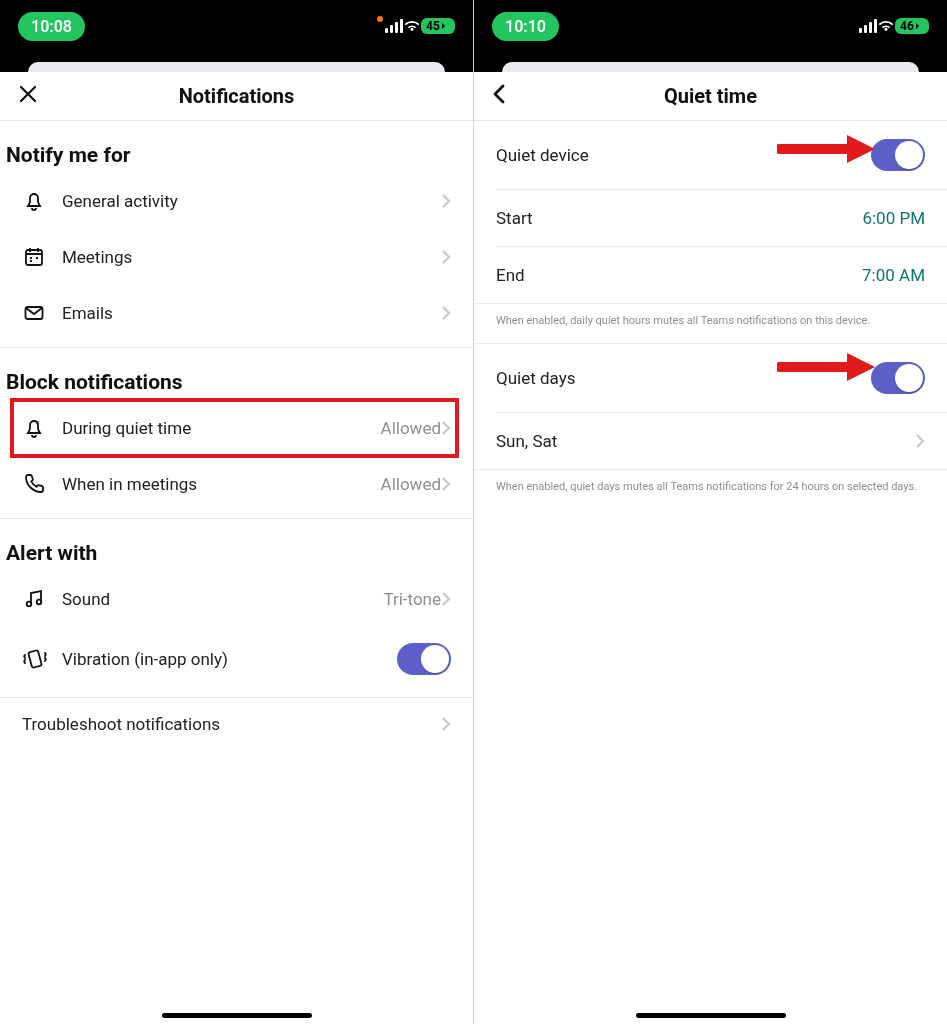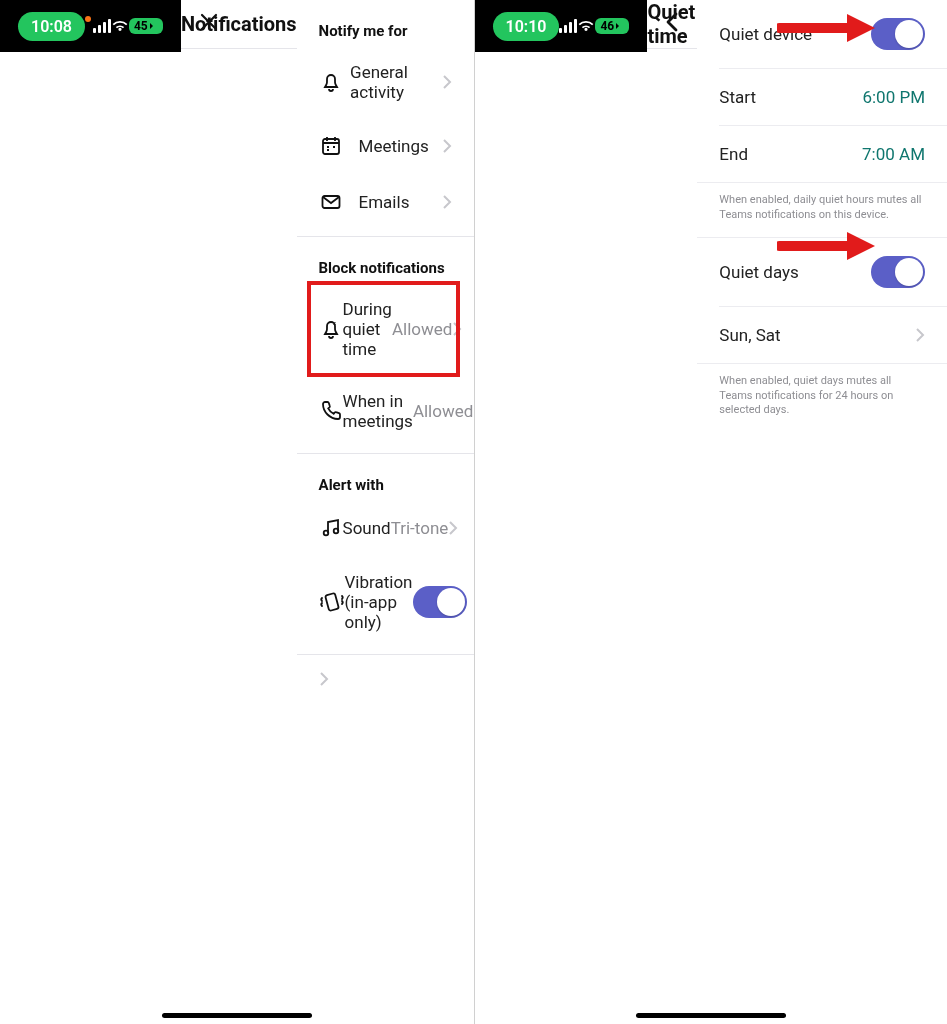--- a/index.html
+++ b/index.html
@@ -10,21 +10,21 @@
     width: 947px;
     height: 1024px;
     display: flex;
   }
   .phone {
     width: 473.5px;
     height: 1024px;
     position: relative;
     background: #fff;
     display: flex;
-    flex-direction: row;
+    flex-direction: column;
   }
   .divider-v {
     width: 1px;
     background: #d0d0d0;
     height: 1024px;
   }
   .status-bar {
     height: 52px;
     background: #000;
     display: flex;
@@ -79,22 +79,22 @@
     border-bottom:1px solid #e5e5ea;
   }
   .page-header .leading {
     position:absolute; left:16px; top:0; bottom:0; display:flex; align-items:center;
   }
   .page-title {
     font-size:20px; font-weight:700; color:#111;
   }
   .content { flex:1 1 auto; overflow:hidden; background:#fff; }
   .section-header {
-    font-size:15px; font-weight:700; color:#111;
-    padding: 22px 22px 6px;
+    font-size:21px; font-weight:700; color:#111;
+    padding: 22px 6px 6px;
   }
   .row {
     display:flex; align-items:center;
     padding: 16px 22px 16px 22px;
     font-size:17px; color:#222;
     position:relative;
   }
   .row + .row { }
   .row .icon-slot {
     width:40px; display:flex; align-items:center; justify-content:flex-start;
@@ -292,20 +292,21 @@
       </span>
       <span class="label">Vibration (in-app only)</span>
       <span class="toggle">
           <span class="knob"></span>
         </span>
     </div>
 
     <div class="section-split"></div>
 
     <div class="row" style="padding-left:22px;">
+      <span class="label">Troubleshoot notifications</span>
       <span class="chev">
           <svg width="10" height="16" viewBox="0 0 10 16">
             <path fill="none" stroke="#c7c7cc" stroke-width="2" d="m2 2 6 6-6 6"></path>
           </svg>
         </span>
     </div>
   </div>
 
   <div class="home-indicator"></div>
 </div>

